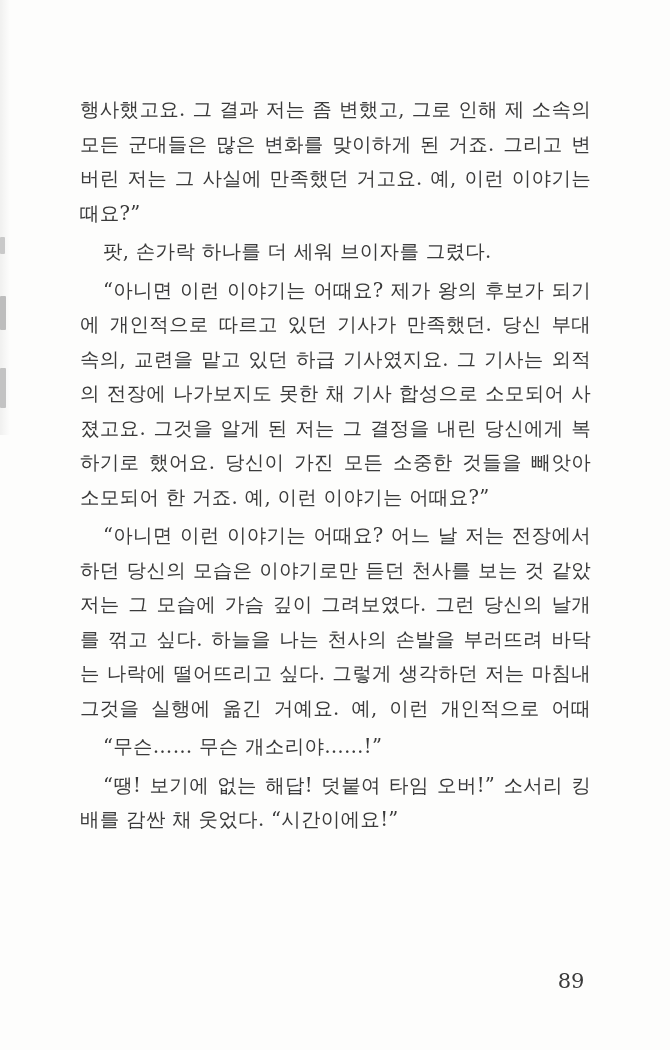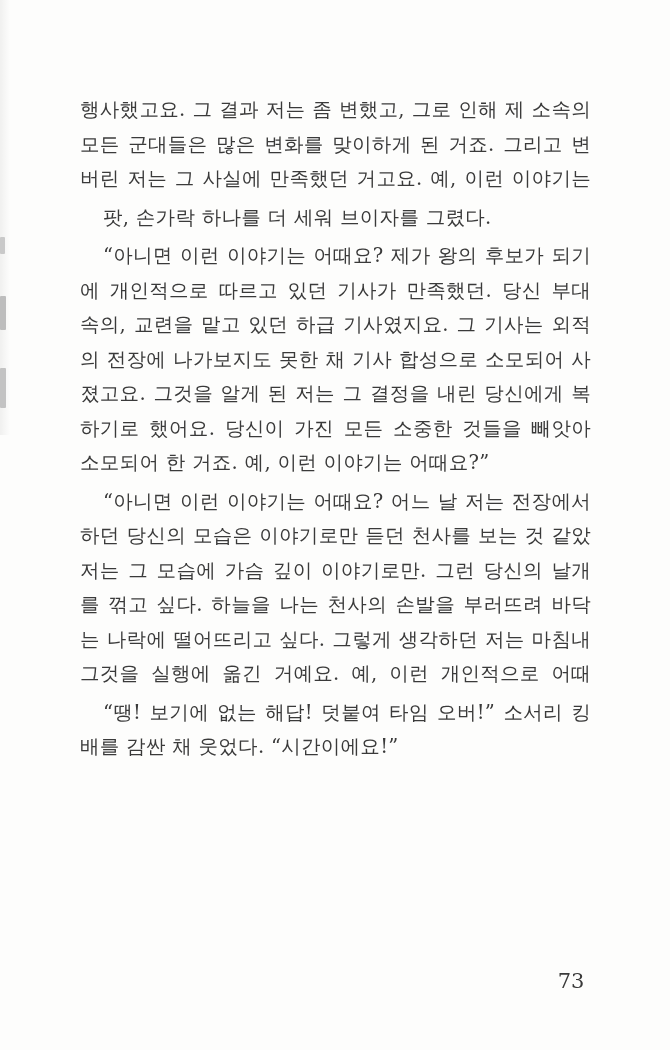--- a/index.html
+++ b/index.html
@@ -78,41 +78,45 @@
   <div class="edge-shadow"></div>
   <div class="edge-mark m1"></div>
   <div class="edge-mark m2"></div>
   <div class="edge-mark m3"></div>
 
   <main class="text-block" id="text-block">
       <div class="paragraph">
         <div class="line">행사했고요. 그 결과 저는 좀 변했고, 그로 인해 제 소속의</div>
         <div class="line">모든 군대들은 많은 변화를 맞이하게 된 거죠. 그리고 변해</div>
         <div class="line">버린 저는 그 사실에 만족했던 거고요. 예, 이런 이야기는 어</div>
+        <div class="line last">때요?”</div>
       </div>
       <div class="paragraph">
         <div class="line indent last">팟, 손가락 하나를 더 세워 브이자를 그렸다.</div>
       </div>
       <div class="paragraph">
         <div class="line indent">“아니면 이런 이야기는 어때요? 제가 왕의 후보가 되기 전</div>
         <div class="line">에 개인적으로 따르고 있던 기사가 만족했던. 당신 부대 소</div>
         <div class="line">속의, 교련을 맡고 있던 하급 기사였지요. 그 기사는 외적과</div>
         <div class="line">의 전장에 나가보지도 못한 채 기사 합성으로 소모되어 사라</div>
         <div class="line">졌고요. 그것을 알게 된 저는 그 결정을 내린 당신에게 복수</div>
         <div class="line">하기로 했어요. 당신이 가진 모든 소중한 것들을 빼앗아 없</div>
         <div class="line last">소모되어 한 거죠. 예, 이런 이야기는 어때요?”</div>
       </div>
       <div class="paragraph">
         <div class="line indent">“아니면 이런 이야기는 어때요? 어느 날 저는 전장에서 당</div>
         <div class="line">하던 당신의 모습은 이야기로만 듣던 천사를 보는 것 같았죠.</div>
-        <div class="line">저는 그 모습에 가슴 깊이 이야기로만. 그런 당신의 날개</div>
+        <div class="line">저는 그 모습에 가슴 깊이 그려보였다. 그런 당신의 날개</div>
         <div class="line">를 꺾고 싶다. 하늘을 나는 천사의 손발을 부러뜨려 바닥없</div>
         <div class="line">는 나락에 떨어뜨리고 싶다. 그렇게 생각하던 저는 마침내</div>
         <div class="line last">그것을 실행에 옮긴 거예요. 예, 이런 개인적으로 어때요?”</div>
+      </div>
+      <div class="paragraph">
+        <div class="line indent last">“무슨…… 무슨 개소리야……!”</div>
       </div>
       <div class="paragraph">
         <div class="line indent">“땡! 보기에 없는 해답! 덧붙여 타임 오버!” 소서리 킹은</div>
         <div class="line last">배를 감싼 채 웃었다. “시간이에요!”</div>
       </div>
     </main>
 
-  <div class="page-number">73</div>
+  <div class="page-number">89</div>
 </div>
 
 </body></html>

